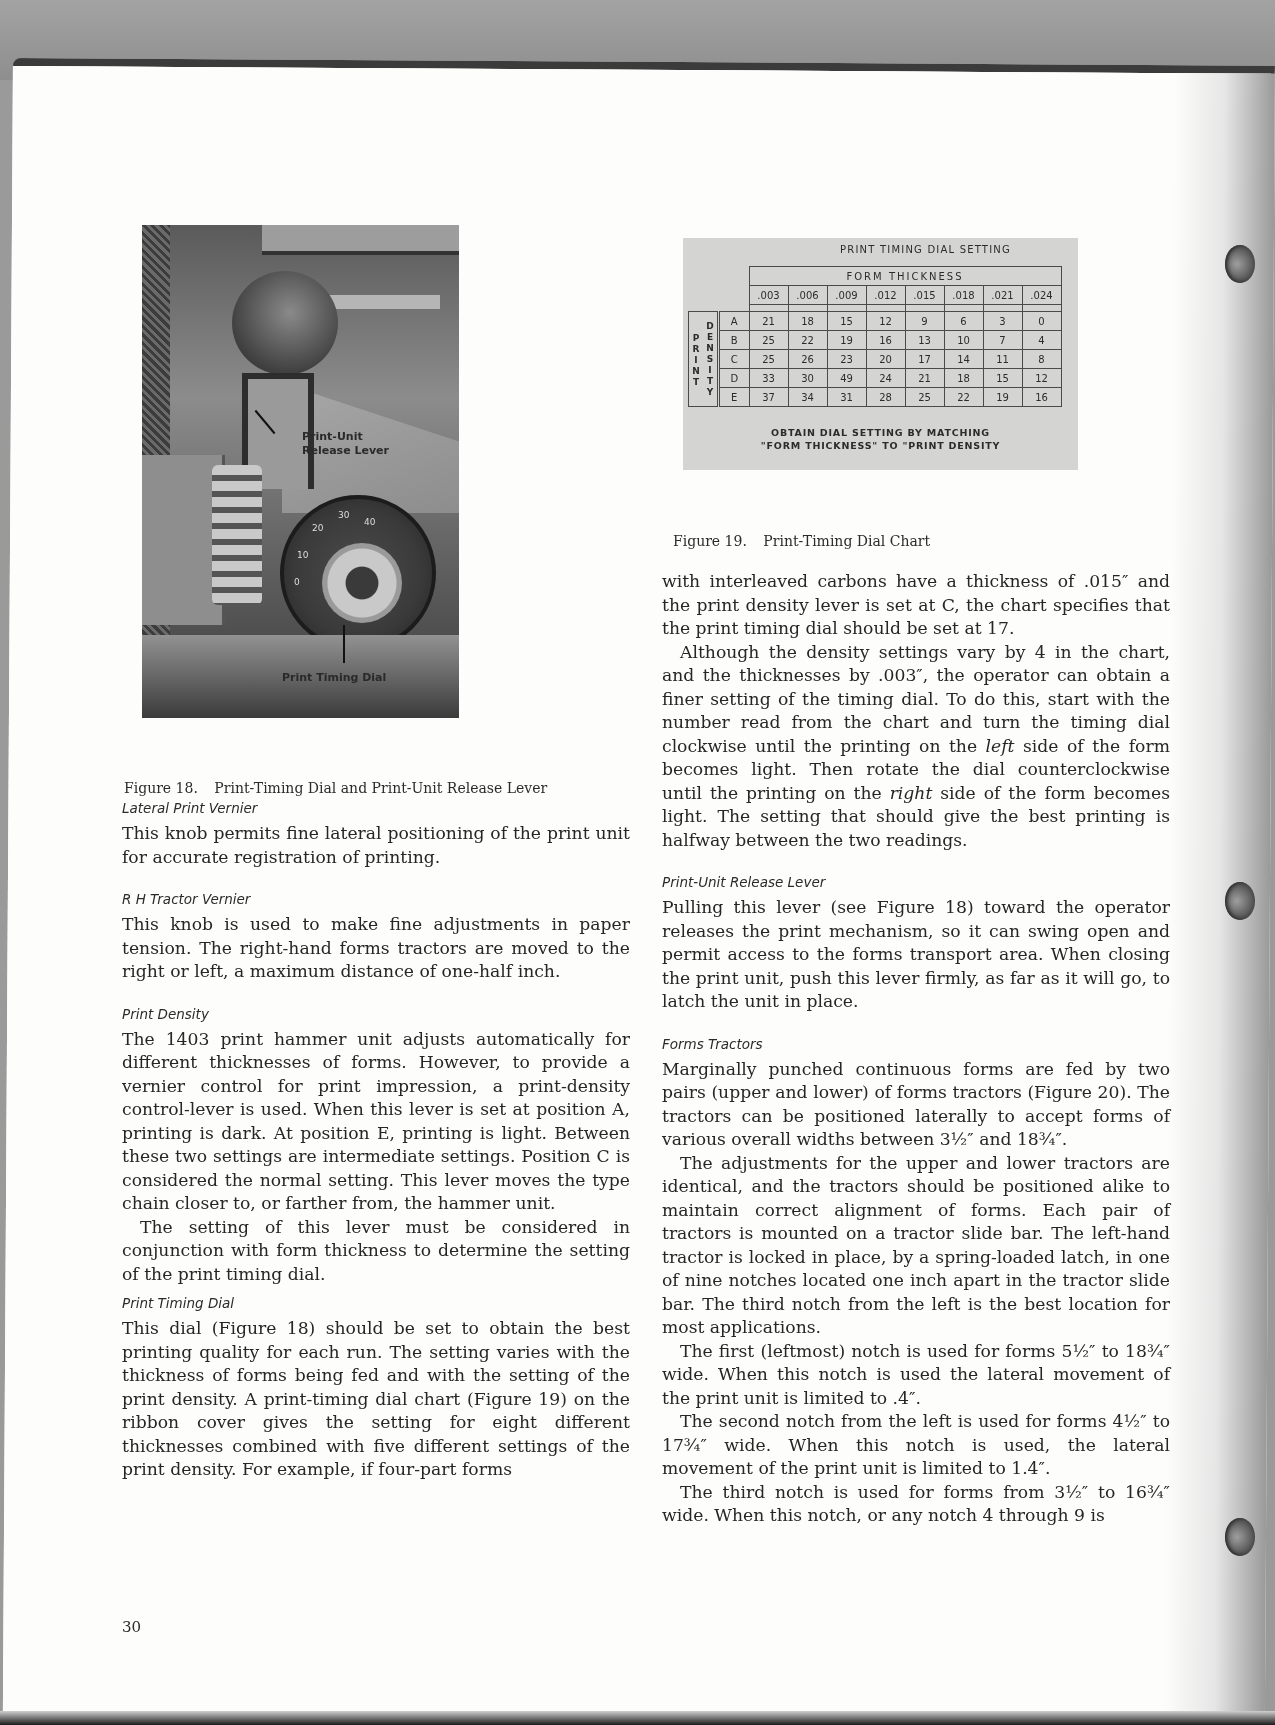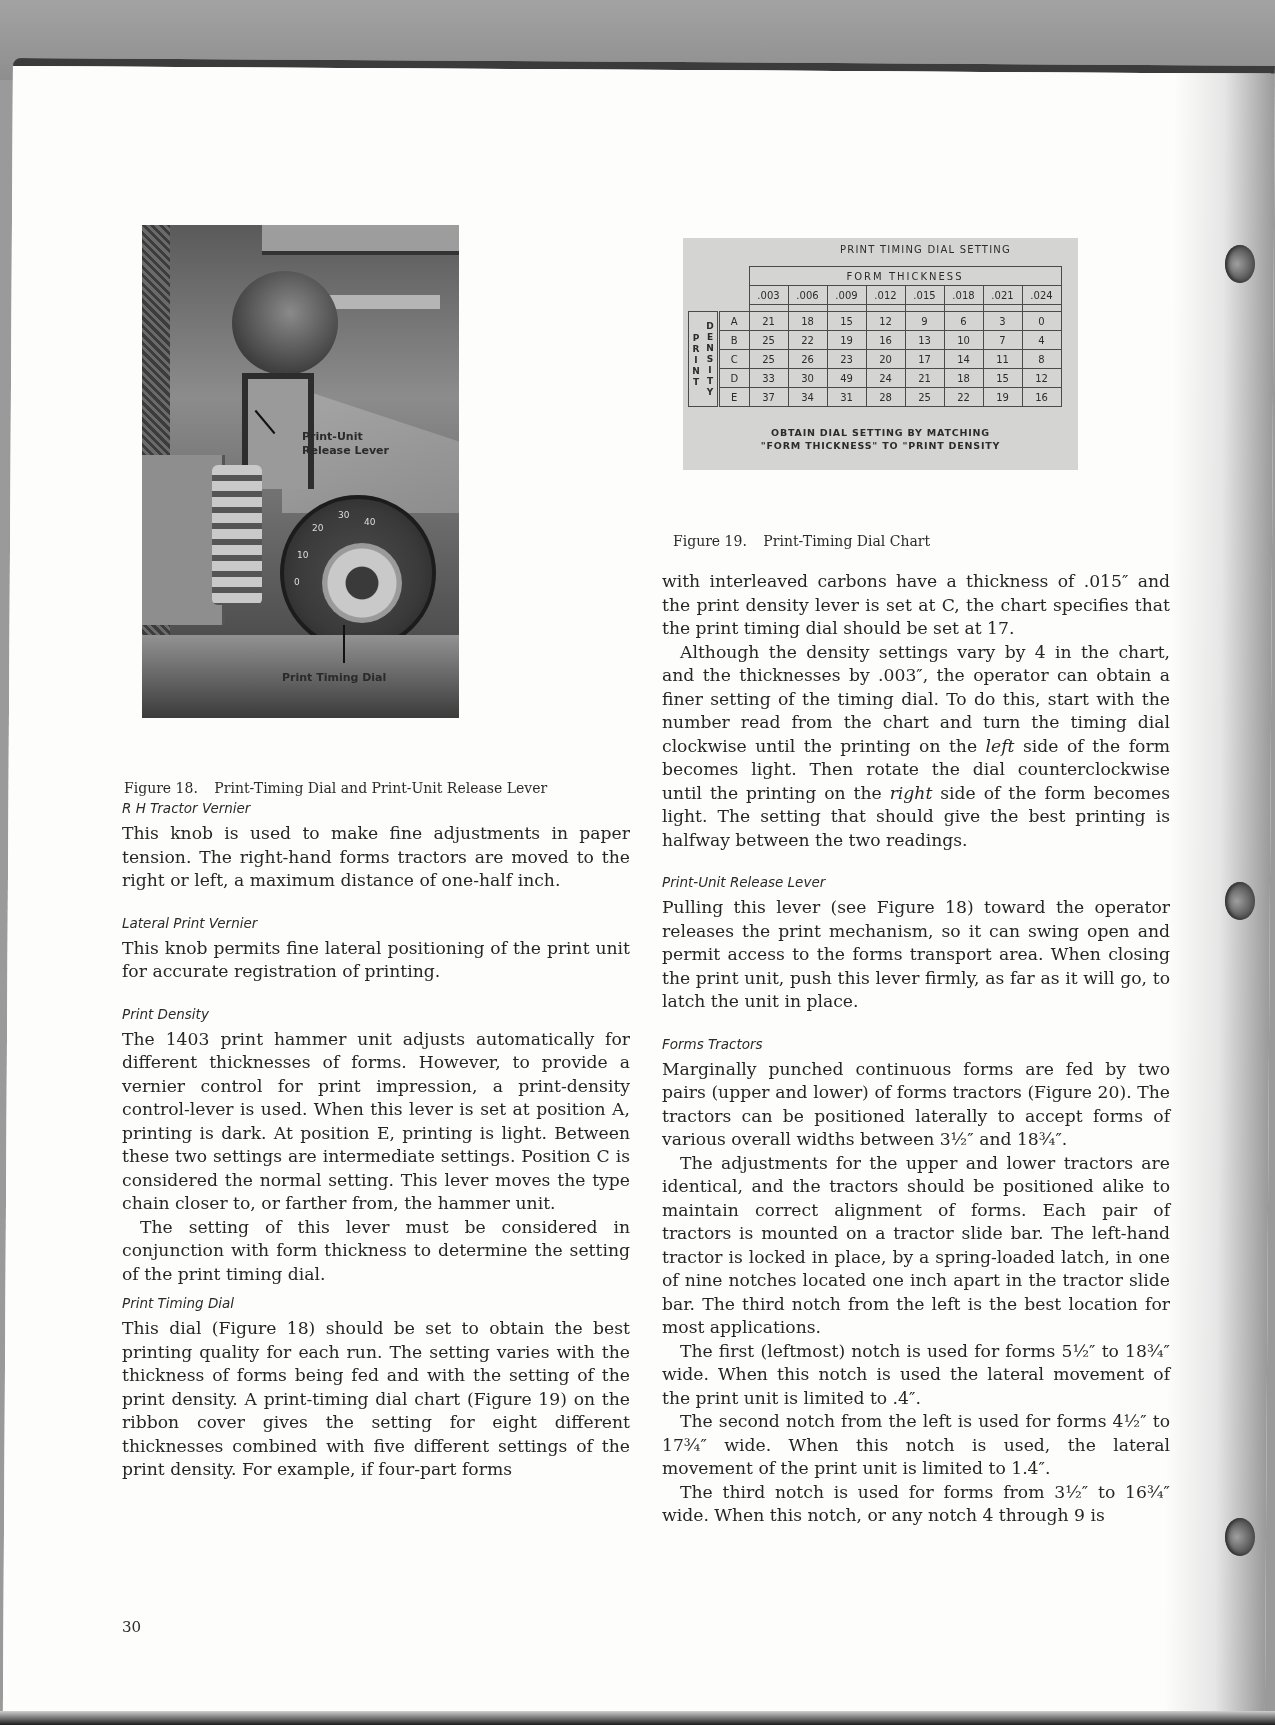--- a/index.html
+++ b/index.html
@@ -240,26 +240,26 @@
   </div>
 </div>
 
 <div class="caption" style="left:673px; top:485px;">
   <span class="num">Figure 19.</span>
   <span>Print-Timing Dial Chart</span>
 </div>
 
 <div class="col" style="left:122px; top:800px; width:508px;">
   <div style="margin-bottom:22px;">
+    <div class="heading">Lateral Print Vernier</div>
+    <p class="body">This knob permits fine lateral positioning of the print unit for accurate registration of printing.</p>
+  </div>
+  <div style="margin-bottom:22px;">
     <div class="heading">R H Tractor Vernier</div>
     <p class="body">This knob is used to make fine adjustments in paper tension. The right-hand forms tractors are moved to the right or left, a maximum distance of one-half inch.</p>
-  </div>
-  <div style="margin-bottom:22px;">
-    <div class="heading">Lateral Print Vernier</div>
-    <p class="body">This knob permits fine lateral positioning of the print unit for accurate registration of printing.</p>
   </div>
   <div style="margin-bottom:9px;">
     <div class="heading">Print Density</div>
     <p class="body">The 1403 print hammer unit adjusts automatically for different thicknesses of forms. However, to provide a vernier control for print impression, a print-density control-lever is used. When this lever is set at position A, printing is dark. At position E, printing is light. Between these two settings are intermediate settings. Position C is considered the normal setting. This lever moves the type chain closer to, or farther from, the hammer unit.</p>
     <p class="body indent">The setting of this lever must be considered in conjunction with form thickness to determine the setting of the print timing dial.</p>
   </div>
   <div>
     <div class="heading">Print Timing Dial</div>
     <p class="body">This dial (Figure 18) should be set to obtain the best printing quality for each run. The setting varies with the thickness of forms being fed and with the setting of the print density. A print-timing dial chart (Figure 19) on the ribbon cover gives the setting for eight different thicknesses combined with five different settings of the print density. For example, if four-part forms</p>
   </div>

